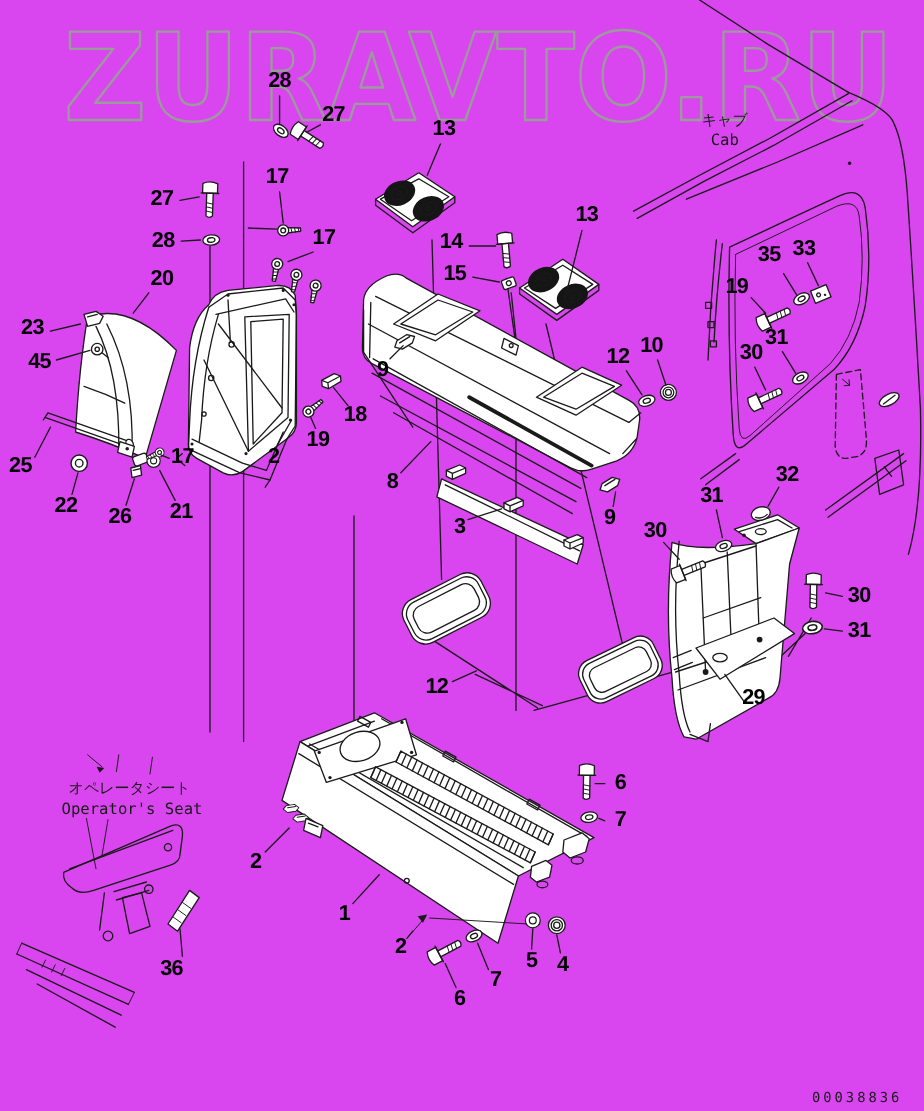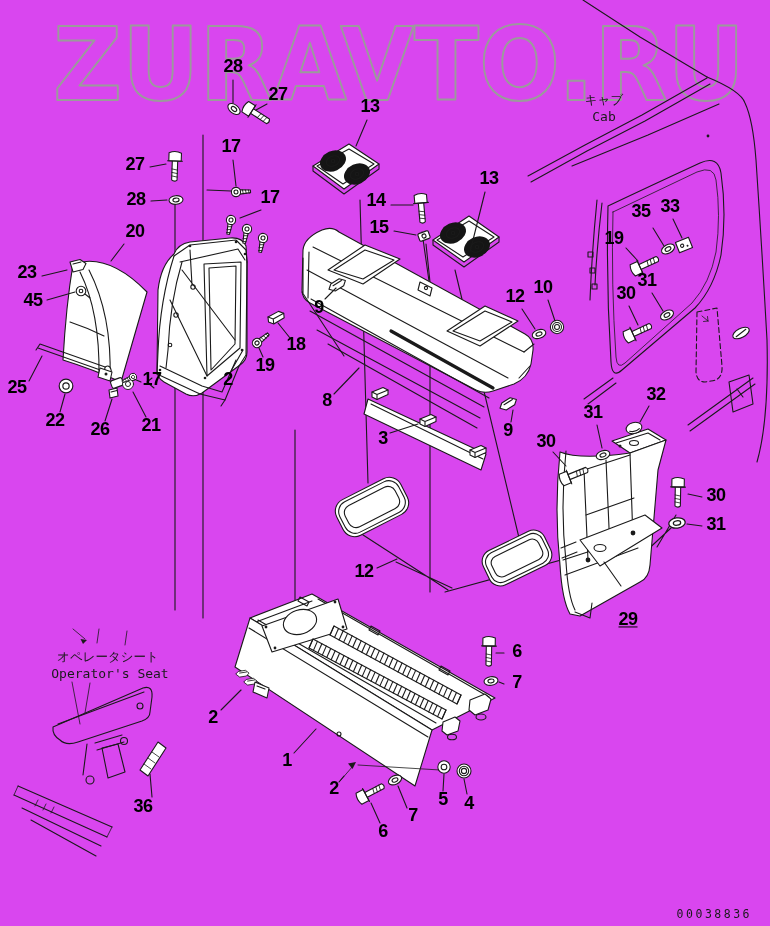--- a/index.html
+++ b/index.html
@@ -457,21 +457,21 @@
       <div class="callout" style="left: 151px; top: 427px;">21</div>
       <div class="callout" style="left: 152px; top: 381px;">17</div>
       <div class="callout" style="left: 327px; top: 402px;">8</div>
       <div class="callout" style="left: 383px; top: 440px;">3</div>
       <div class="callout" style="left: 508px; top: 432px;">9</div>
       <div class="callout" style="left: 546px; top: 443px;">30</div>
       <div class="callout" style="left: 593px; top: 414px;">31</div>
       <div class="callout" style="left: 656px; top: 396px;">32</div>
       <div class="callout" style="left: 716px; top: 497px;">30</div>
       <div class="callout" style="left: 716px; top: 526px;">31</div>
-      <div class="callout" style="left: 628px; top: 621px; text-decoration: underline;">29</div>
+      <div class="callout" style="left: 628px; top: 582px;">29</div>
       <div class="callout" style="left: 364px; top: 573px;">12</div>
       <div class="callout" style="left: 213px; top: 719px;">2</div>
       <div class="callout" style="left: 287px; top: 762px;">1</div>
       <div class="callout" style="left: 334px; top: 790px;">2</div>
       <div class="callout" style="left: 517px; top: 653px;">6</div>
       <div class="callout" style="left: 517px; top: 684px;">7</div>
       <div class="callout" style="left: 443px; top: 801px;">5</div>
       <div class="callout" style="left: 469px; top: 805px;">4</div>
       <div class="callout" style="left: 383px; top: 833px;">6</div>
       <div class="callout" style="left: 413px; top: 817px;">7</div>

